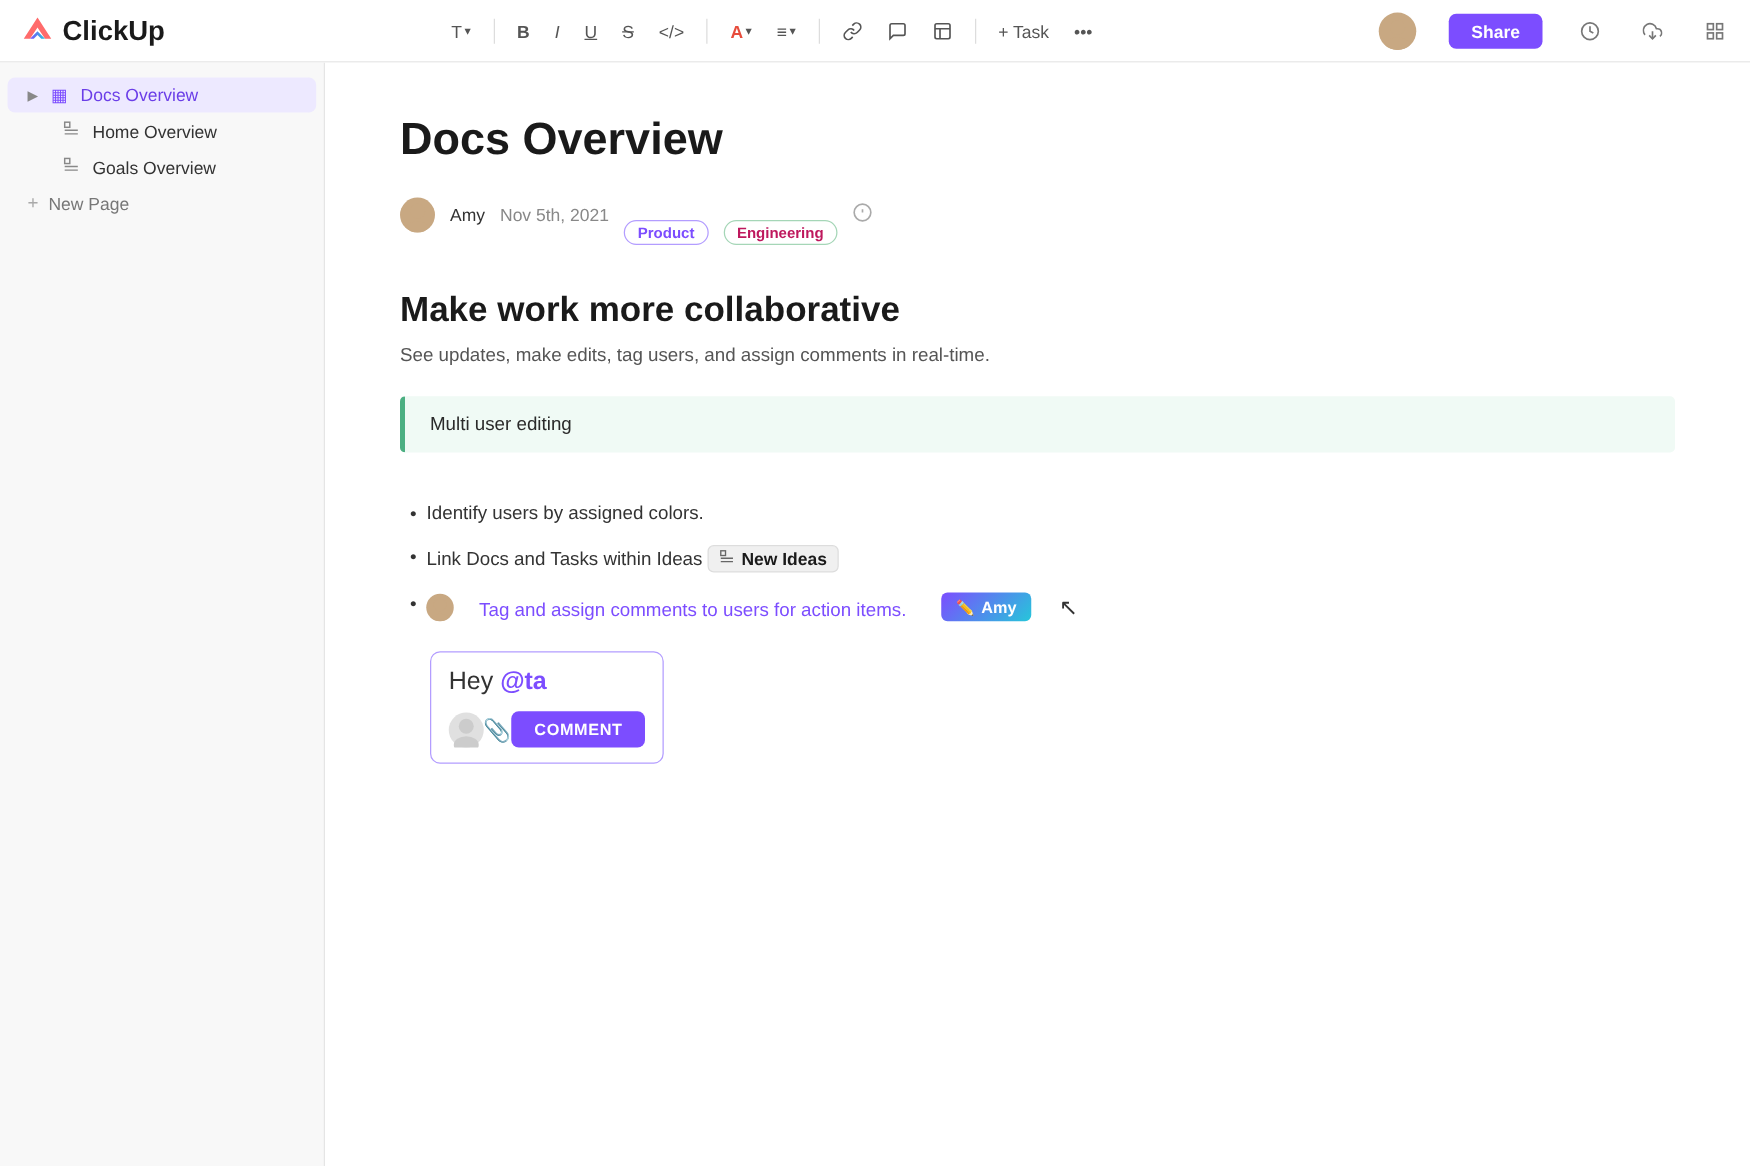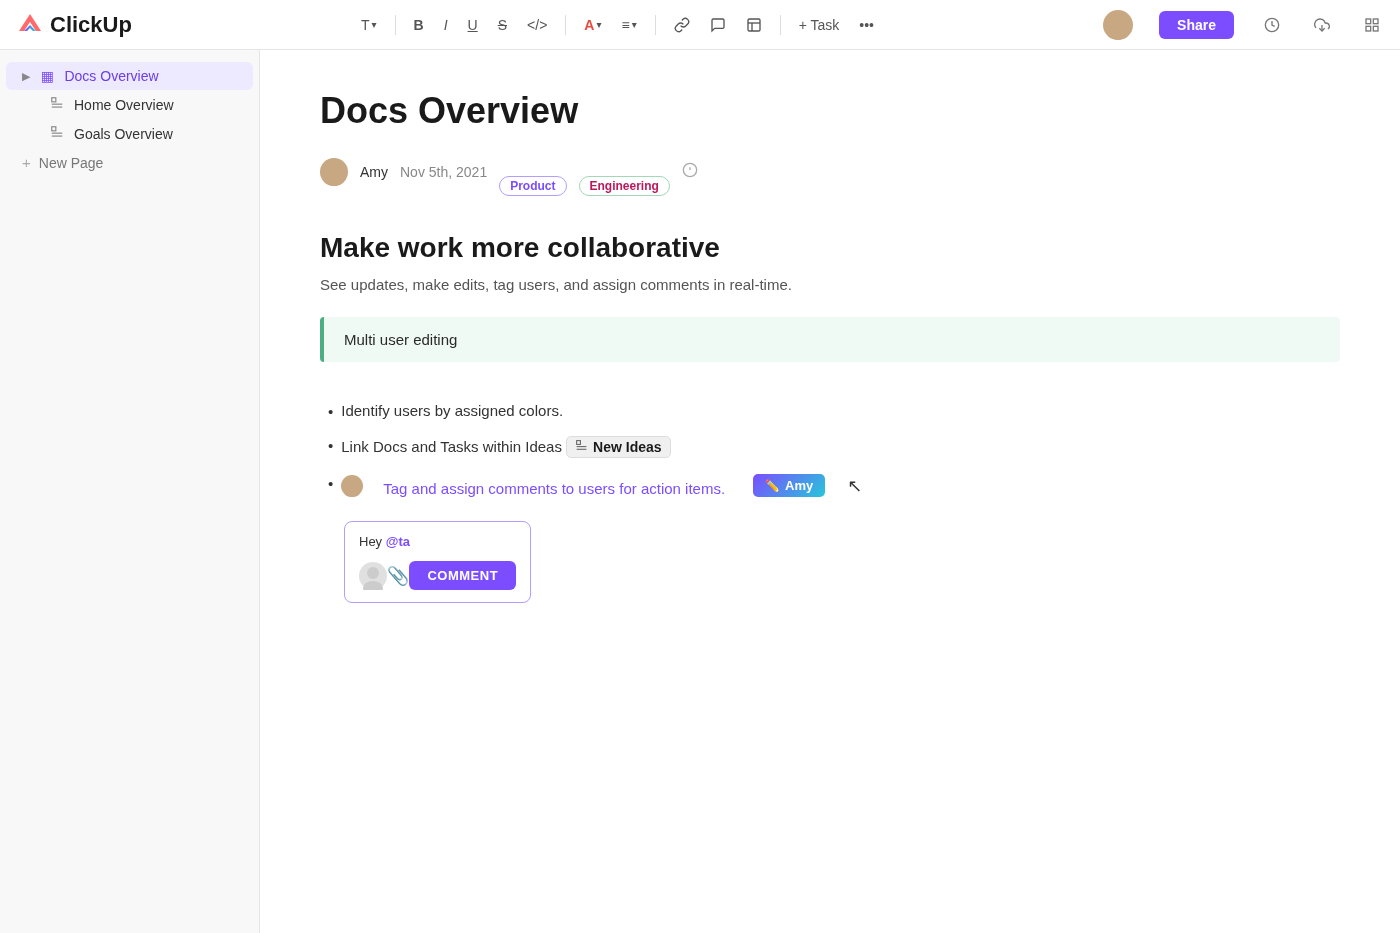--- a/index.html
+++ b/index.html
@@ -118,21 +118,21 @@
       padding: 4px 12px; border-radius: 5px; margin-left: 8px;
       vertical-align: middle;
     }
     .amy-tooltip-icon { font-size: 12px; }
 
     
     .comment-box {
       border: 1.5px solid #b39dff; border-radius: 8px; padding: 12px 14px;
       margin-top: 16px; margin-left: 16px; max-width: 380px; background: #fff;
     }
-    .comment-input { font-size: 13px; color: #333; margin-bottom: 12px; }
+    .comment-input { font-size: 20px; color: #333; margin-bottom: 12px; }
     .comment-input .mention { color: #7c4dff; font-weight: 600; }
     .comment-actions { display: flex; align-items: center; justify-content: space-between; }
     .comment-avatar-sm {
       width: 28px; height: 28px; border-radius: 50%; background: #e0e0e0;
       display: flex; align-items: center; justify-content: center; font-size: 14px; color: #999;
     }
     .comment-attach { color: #aaa; font-size: 18px; cursor: pointer; }
     .comment-btn {
       background: #7c4dff; color: #fff; border: none; border-radius: 6px;
       padding: 7px 18px; font-size: 13px; font-weight: 700; cursor: pointer;

